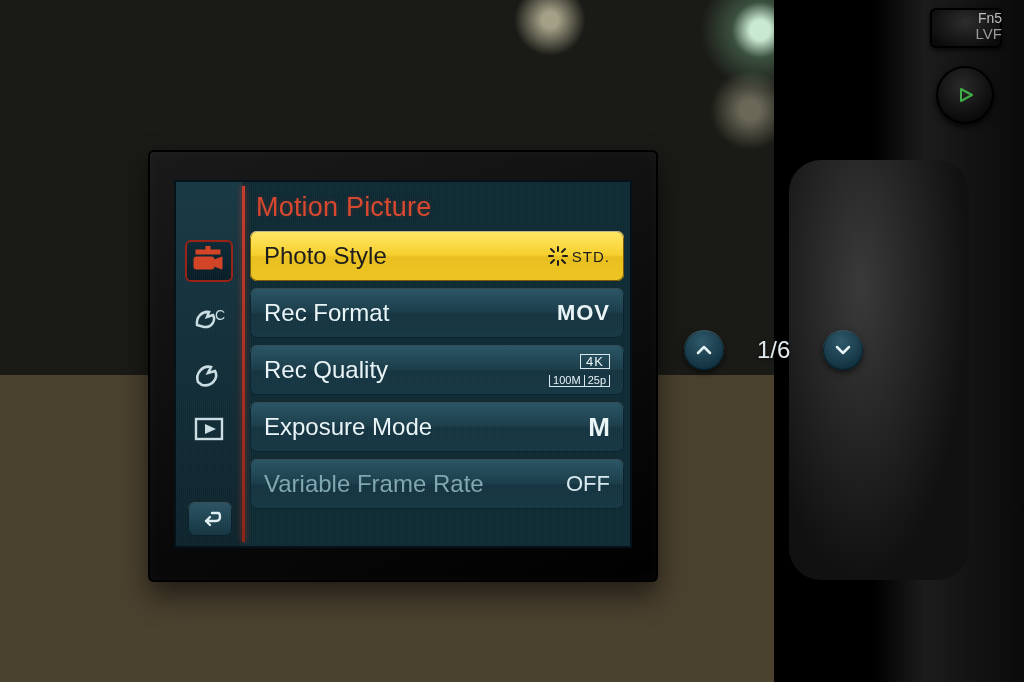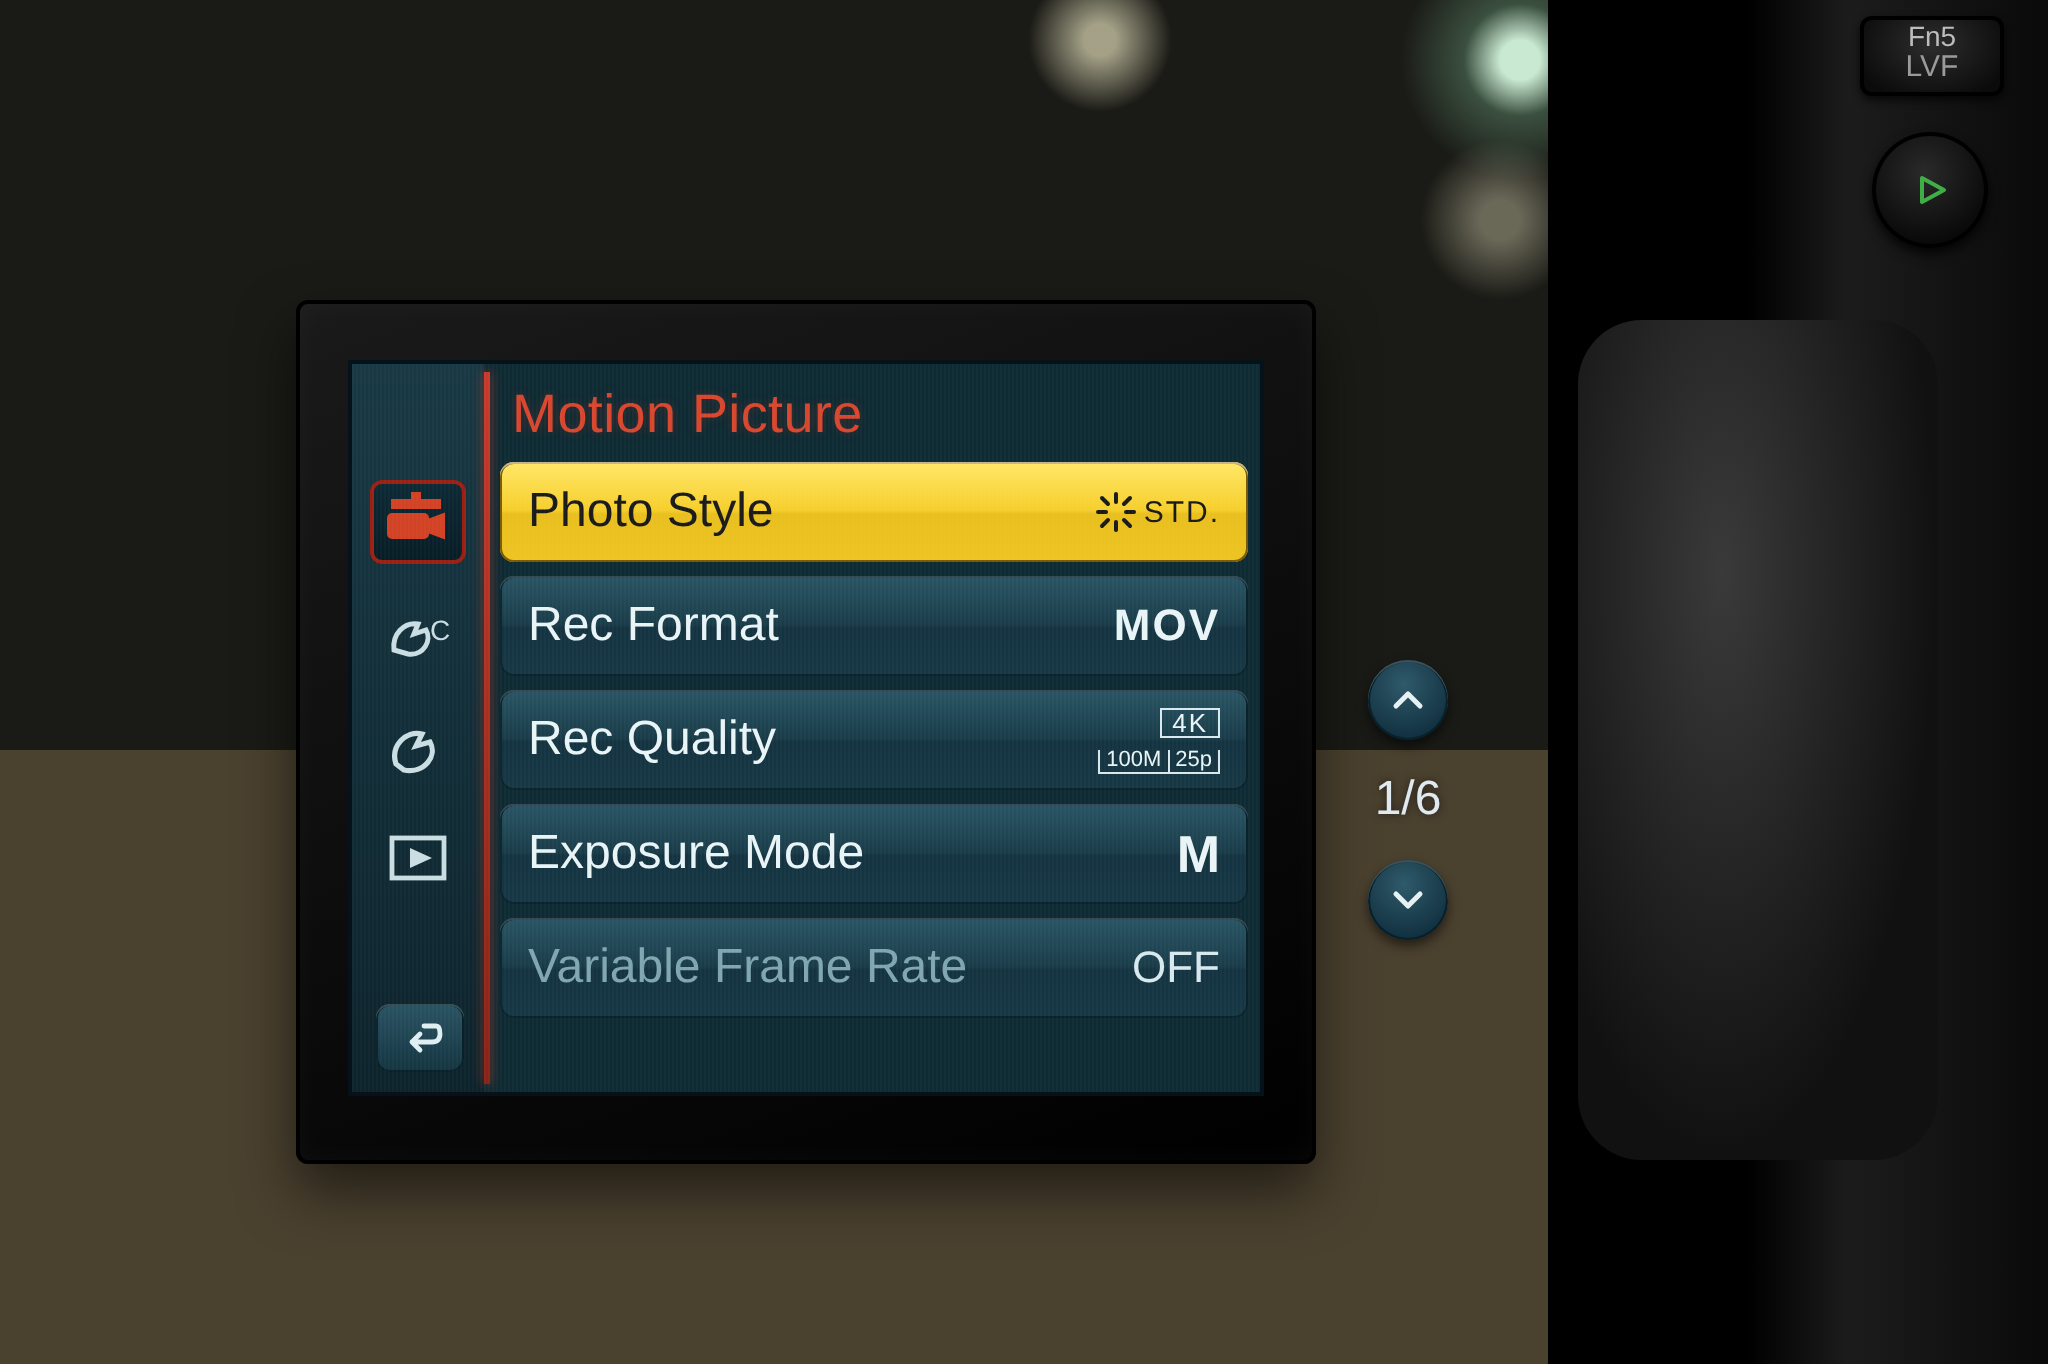--- a/index.html
+++ b/index.html
@@ -11,21 +11,21 @@
       radial-gradient(circle at 750px 110px,rgba(255,250,210,.35) 0 10px,transparent 40px),
       linear-gradient(180deg,#1a1a16 0 55%,#4b412f 55% 100%);
   }
   .body-right{position:absolute;right:0;top:0;width:250px;height:100%;
     background:linear-gradient(90deg,#000 0 40%,#1c1c1c 60%,#0a0a0a 100%);}
   .grip{position:absolute;right:55px;top:160px;width:180px;height:420px;border-radius:32px;
     background:radial-gradient(ellipse at 40% 30%,#3a3a3a,#111 70%);}
   .btn-fn5{position:absolute;right:22px;top:8px;width:72px;height:40px;border-radius:6px;
     background:radial-gradient(ellipse at 50% 35%,#2d2d2d,#0b0b0b 80%);
     box-shadow:inset 0 0 0 2px #000,0 2px 4px rgba(0,0,0,.7);
-    color:#bdbdbd;font-size:14px;line-height:1.1;text-align:center;padding-top:3px;box-sizing:border-box}
+    color:#bdbdbd;font-size:14px;line-height:1.1;text-align:right;padding-top:3px;box-sizing:border-box}
   .btn-fn5 small{display:block;font-size:15px;color:#9a9a9a}
   .btn-play{position:absolute;right:30px;top:66px;width:58px;height:58px;border-radius:50%;
     background:radial-gradient(circle at 45% 35%,#2a2a2a,#060606 78%);
     box-shadow:inset 0 0 0 2px #000,0 3px 6px rgba(0,0,0,.8);
     display:flex;align-items:center;justify-content:center}
   .btn-play svg{width:26px;height:20px}
 
   
   .lcd-frame{position:absolute;left:148px;top:150px;width:510px;height:432px;
     background:linear-gradient(160deg,#1a1a1a,#000);border-radius:6px;
@@ -68,21 +68,21 @@
   .val.off{color:#d7e9ee}
   .std{display:flex;align-items:center;gap:4px;color:#1a1a1a;font-size:15px;letter-spacing:1px}
   .std svg{width:20px;height:20px}
   .rq{display:flex;flex-direction:column;align-items:flex-end;line-height:1}
   .rq .top{border:1.5px solid #d9e8ec;padding:0 5px;font-size:13px;letter-spacing:1px}
   .rq .bot{display:flex}
   .rq .bot span{border:1.5px solid #d9e8ec;border-top:none;font-size:11px;padding:0 3px}
   .rq .bot span+span{border-left:none}
 
   
-  .pager{position:absolute;left:684px;top:330px;display:flex;flex-direction:column;align-items:center;gap:16px;color:#dfe9ef}
+  .pager{position:absolute;left:684px;top:330px;display:flex;align-items:center;gap:33px;color:#dfe9ef}
   .pg-btn{width:40px;height:40px;border-radius:50%;
     background:radial-gradient(circle at 45% 30%,#2f5a6a,#123140 75%);
     box-shadow:inset 0 1px 0 rgba(255,255,255,.22),inset 0 0 0 1px #07202b,0 3px 6px rgba(0,0,0,.55);
     display:flex;align-items:center;justify-content:center}
   .pg-btn svg{width:16px;height:12px}
   .pg-num{font-size:24px;text-shadow:0 0 4px rgba(0,0,0,.6)}
 </style>
 </head>
 <body>
 

